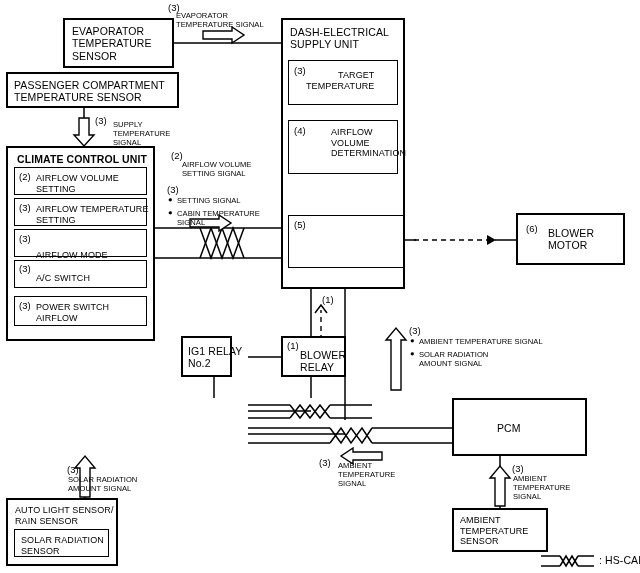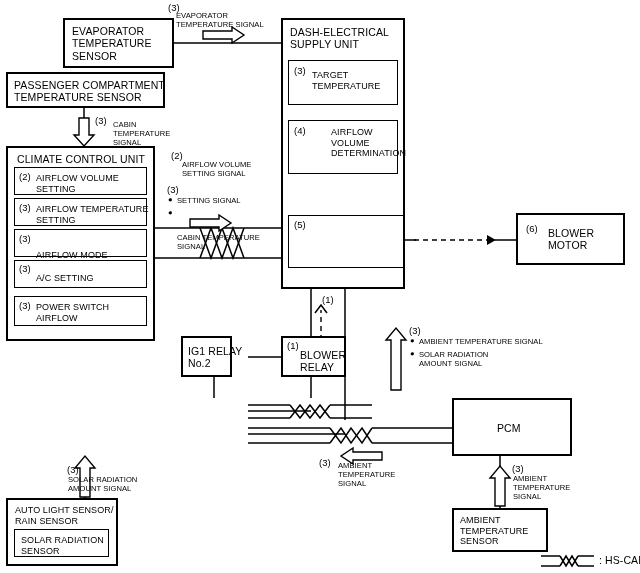--- a/index.html
+++ b/index.html
@@ -116,61 +116,61 @@
       <path class="arrowout" d="M495,506 L505,506 L505,478 L510,478 L500,466 L490,478 L495,478 Z"></path>
     </g>
   </svg>
 
   <div class="box" style="left:63px;top:18px;width:111px;height:50px;">
     <div class="lbl ttl" style="left:7px;top:5px;">EVAPORATOR
 TEMPERATURE
 SENSOR</div>
   </div>
 
-  <div class="box" style="left:6px;top:72px;width:159px;height:36px;">
+  <div class="box" style="left:6px;top:72px;width:173px;height:36px;">
     <div class="lbl ttl" style="left:6px;top:5px;">PASSENGER COMPARTMENT
 TEMPERATURE SENSOR</div>
   </div>
 
   <div class="box" style="left:6px;top:146px;width:149px;height:195px;">
-    <div class="lbl ttl" style="left:9px;top:5px;">CLIMATE CONTROL UNIT</div>
+    <div class="lbl ttl" style="left:9px;top:5px;font-weight:bold;">CLIMATE CONTROL UNIT</div>
   </div>
 
   <div class="box thin" style="left:14px;top:167px;width:133px;height:28px;">
     <div class="lbl num" style="left:4px;top:3px;">(2)</div>
     <div class="lbl sub" style="left:21px;top:5px;">AIRFLOW VOLUME
 SETTING</div>
   </div>
   <div class="box thin" style="left:14px;top:198px;width:133px;height:28px;">
     <div class="lbl num" style="left:4px;top:3px;">(3)</div>
     <div class="lbl sub" style="left:21px;top:5px;">AIRFLOW TEMPERATURE
 SETTING</div>
   </div>
   <div class="box thin" style="left:14px;top:229px;width:133px;height:28px;">
     <div class="lbl num" style="left:4px;top:3px;">(3)</div>
     <div class="lbl sub" style="left:21px;top:20px;">AIRFLOW MODE
 SETTING</div>
   </div>
   <div class="box thin" style="left:14px;top:260px;width:133px;height:28px;">
     <div class="lbl num" style="left:4px;top:2px;">(3)</div>
-    <div class="lbl sub" style="left:21px;top:12px;">A/C SETTING</div>
+    <div class="lbl sub" style="left:21px;top:12px;">A/C SWITCH</div>
   </div>
   <div class="box thin" style="left:14px;top:296px;width:133px;height:30px;">
     <div class="lbl num" style="left:4px;top:3px;">(3)</div>
     <div class="lbl sub" style="left:21px;top:5px;">POWER SWITCH
 AIRFLOW</div>
   </div>
 
   <div class="box" style="left:281px;top:18px;width:124px;height:271px;">
     <div class="lbl ttl" style="left:7px;top:6px;">DASH-ELECTRICAL
 SUPPLY UNIT</div>
   </div>
   <div class="box thin" style="left:288px;top:60px;width:110px;height:45px;">
     <div class="lbl num" style="left:5px;top:4px;">(3)</div>
-    <div class="lbl sub" style="left:23px;top:9px;">TARGET
+    <div class="lbl sub" style="left:17px;top:9px;text-align:right;">TARGET
 TEMPERATURE</div>
   </div>
   <div class="box thin" style="left:288px;top:120px;width:110px;height:54px;">
     <div class="lbl num" style="left:5px;top:4px;">(4)</div>
     <div class="lbl sub" style="left:42px;top:6px;">AIRFLOW
 VOLUME
 DETERMINATION</div>
   </div>
   <div class="box thin" style="left:288px;top:215px;width:116px;height:53px;">
     <div class="lbl num" style="left:5px;top:3px;">(5)</div>
@@ -187,21 +187,21 @@
 No.2</div>
   </div>
 
   <div class="box" style="left:281px;top:336px;width:65px;height:41px;">
     <div class="lbl num" style="left:4px;top:2px;">(1)</div>
     <div class="lbl ttl" style="left:17px;top:11px;">BLOWER
 RELAY</div>
   </div>
 
 
-  <div class="box" style="left:452px;top:398px;width:120px;height:58px;">
+  <div class="box" style="left:452px;top:398px;width:135px;height:58px;">
     <div class="lbl ttl" style="left:43px;top:22px;">PCM</div>
   </div>
 
   <div class="box" style="left:6px;top:498px;width:112px;height:68px;">
     <div class="lbl sub" style="left:7px;top:5px;">AUTO LIGHT SENSOR/
 RAIN SENSOR</div>
   </div>
   <div class="box thin" style="left:14px;top:529px;width:95px;height:28px;">
     <div class="lbl sub" style="left:6px;top:5px;">SOLAR RADIATION
 SENSOR</div>
@@ -211,33 +211,33 @@
     <div class="lbl sub" style="left:6px;top:5px;">AMBIENT
 TEMPERATURE
 SENSOR</div>
   </div>
 
   <div class="lbl num" style="left:168px;top:2px;">(3)</div>
   <div class="lbl tiny" style="left:176px;top:12px;">EVAPORATOR
 TEMPERATURE SIGNAL</div>
 
   <div class="lbl num" style="left:95px;top:115px;">(3)</div>
-  <div class="lbl tiny" style="left:113px;top:121px;">CABIN
+  <div class="lbl tiny" style="left:113px;top:121px;">SUPPLY
 TEMPERATURE
 SIGNAL</div>
 
   <div class="lbl num" style="left:171px;top:150px;">(2)</div>
   <div class="lbl tiny" style="left:182px;top:161px;">AIRFLOW VOLUME
 SETTING SIGNAL</div>
 
   <div class="lbl num" style="left:167px;top:184px;">(3)</div>
   <div class="lbl bul" style="left:168px;top:196px;">●</div>
   <div class="lbl tiny" style="left:177px;top:197px;">SETTING SIGNAL</div>
   <div class="lbl bul" style="left:168px;top:209px;">●</div>
-  <div class="lbl tiny" style="left:177px;top:210px;margin-top:24px;">CABIN TEMPERATURE
+  <div class="lbl tiny" style="left:177px;top:210px;">CABIN TEMPERATURE
 SIGNAL</div>
 
   <div class="lbl num" style="left:322px;top:294px;">(1)</div>
 
   <div class="lbl num" style="left:409px;top:325px;">(3)</div>
   <div class="lbl bul" style="left:410px;top:337px;">●</div>
   <div class="lbl tiny" style="left:419px;top:338px;">AMBIENT TEMPERATURE SIGNAL</div>
   <div class="lbl bul" style="left:410px;top:350px;">●</div>
   <div class="lbl tiny" style="left:419px;top:351px;">SOLAR RADIATION
 AMOUNT SIGNAL</div>

